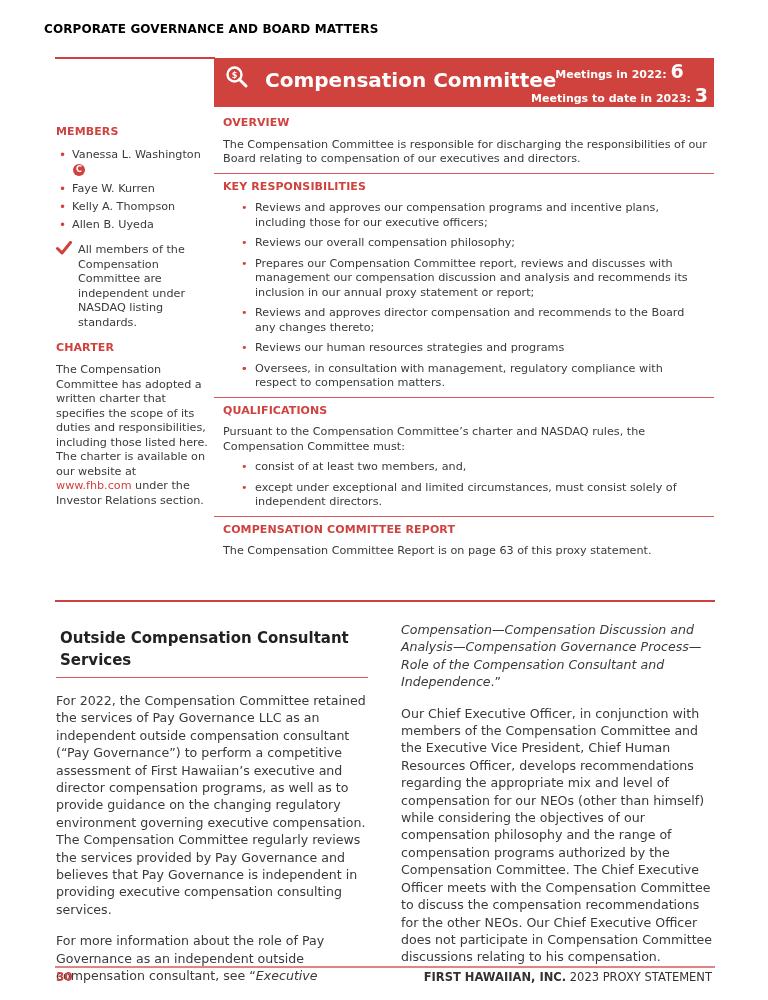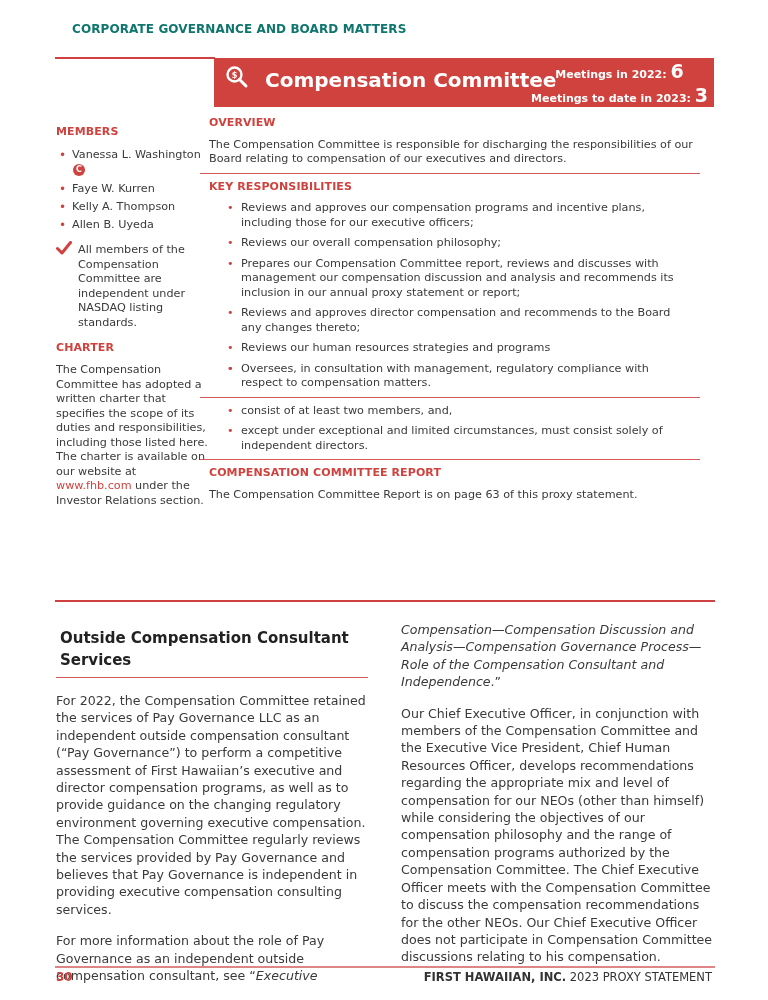--- a/index.html
+++ b/index.html
@@ -1,21 +1,21 @@
 <!DOCTYPE html>
 <html><head>
 <meta charset="utf-8">
 <style>
   * { box-sizing: border-box; margin: 0; padding: 0; }
   html, body { width: 768px; height: 1000px; background: #ffffff; overflow: hidden; }
   body { font-family: "DejaVu Sans", sans-serif; color: #3a3a3a; position: relative; }
 
   .section-header {
-    position: absolute; left: 72px; top: 22px;
-    font-size: 12px; font-weight: bold; color: #0f766e; letter-spacing: 0.1px;
+    position: absolute; left: 44px; top: 22px;
+    font-size: 12px; font-weight: bold; color: #000000; letter-spacing: 0.1px;
   }
 
   .top-rule { position: absolute; left: 55px; top: 57px; width: 160px; height: 2px; background: #d04040; }
 
   .banner {
     position: absolute; left: 214px; top: 58px; width: 500px; height: 49px;
     background: #cf423e; color: #ffffff;
   }
   .banner-icon { position: absolute; left: 11px; top: 7px; width: 24px; height: 24px; }
   .banner-title {
@@ -36,21 +36,21 @@
     background: #cf423e; color: #fff; font-size: 8px; font-weight: bold;
     text-align: center; line-height: 12px; vertical-align: 2px; margin-left: 1px;
   }
   .independence { position: relative; margin-top: 10px; padding-left: 22px; line-height: 14.5px; }
   .independence .check { position: absolute; left: 0; top: -2px; width: 16px; height: 14px; }
   .charter-heading { margin-top: 10px; }
   .charter-text { margin-top: 8px; line-height: 14.5px; }
   .link { color: #cf423e; }
 
   
-  .right-col { position: absolute; left: 200px; top: 110px; width: 500px; font-size: 11.2px; line-height: 14.5px; }
+  .right-col { position: absolute; left: 214px; top: 110px; width: 500px; font-size: 11.2px; line-height: 14.5px; }
   .rblock { padding: 6px 0 6px 9px; border-bottom: 1.5px solid #d65858; }
   .rblock .red-heading { margin-bottom: 7px; }
   .resp-list { list-style: none; }
   .resp-list li { position: relative; padding-left: 32px; padding-right: 10px; margin-bottom: 6px; }
   .resp-list li .bullet { position: absolute; left: 18px; top: 0; color: #cf423e; }
   .resp-list li:last-child { margin-bottom: 0; }
 
   
   .full-rule { position: absolute; left: 55px; top: 600px; width: 660px; height: 2px; background: #d04040; }
 
@@ -137,20 +137,22 @@
       <li><span class="bullet">•</span><span>Reviews our overall compensation philosophy;</span></li>
       <li><span class="bullet">•</span><span>Prepares our Compensation Committee report, reviews and discusses with management our compensation discussion and analysis and recommends its inclusion in our annual proxy statement or report;</span></li>
       <li><span class="bullet">•</span><span>Reviews and approves director compensation and recommends to the Board any changes thereto;</span></li>
       <li><span class="bullet">•</span><span>Reviews our human resources strategies and programs</span></li>
       <li><span class="bullet">•</span></li>
       <li><span class="bullet">•</span><span>Oversees, in consultation with management, regulatory compliance with respect to compensation matters.</span></li>
     </ul>
   </div>
 
   <div class="rblock">
+    <div class="red-heading">QUALIFICATIONS</div>
+    <div style="margin-bottom:6px;">Pursuant to the Compensation Committee’s charter and NASDAQ rules, the Compensation Committee must:</div>
     <ul class="resp-list">
       <li><span class="bullet">•</span><span>consist of at least two members, and,</span></li>
       <li><span class="bullet">•</span><span>except under exceptional and limited circumstances, must consist solely of independent directors.</span></li>
     </ul>
   </div>
 
   <div class="rblock" style="border-bottom:none;">
     <div class="red-heading">COMPENSATION COMMITTEE REPORT</div>
     <div>The Compensation Committee Report is on page 63 of this proxy statement.</div>
   </div>

